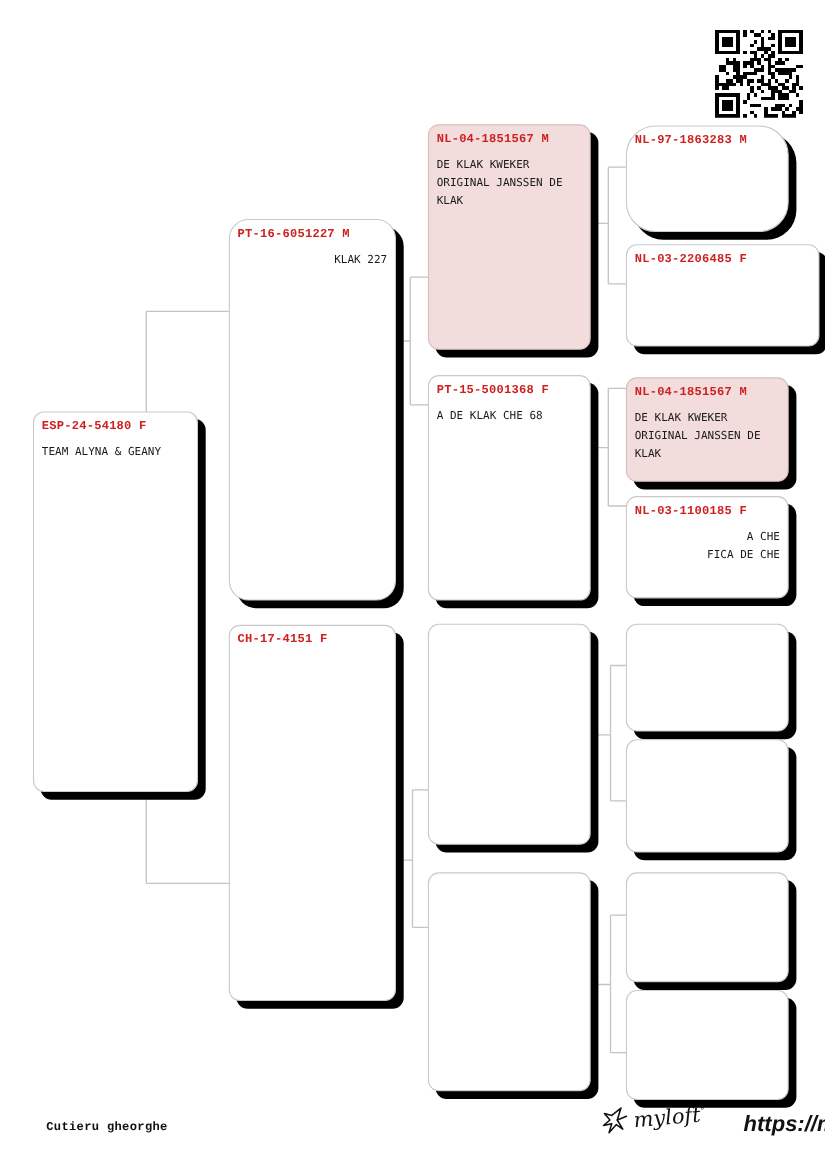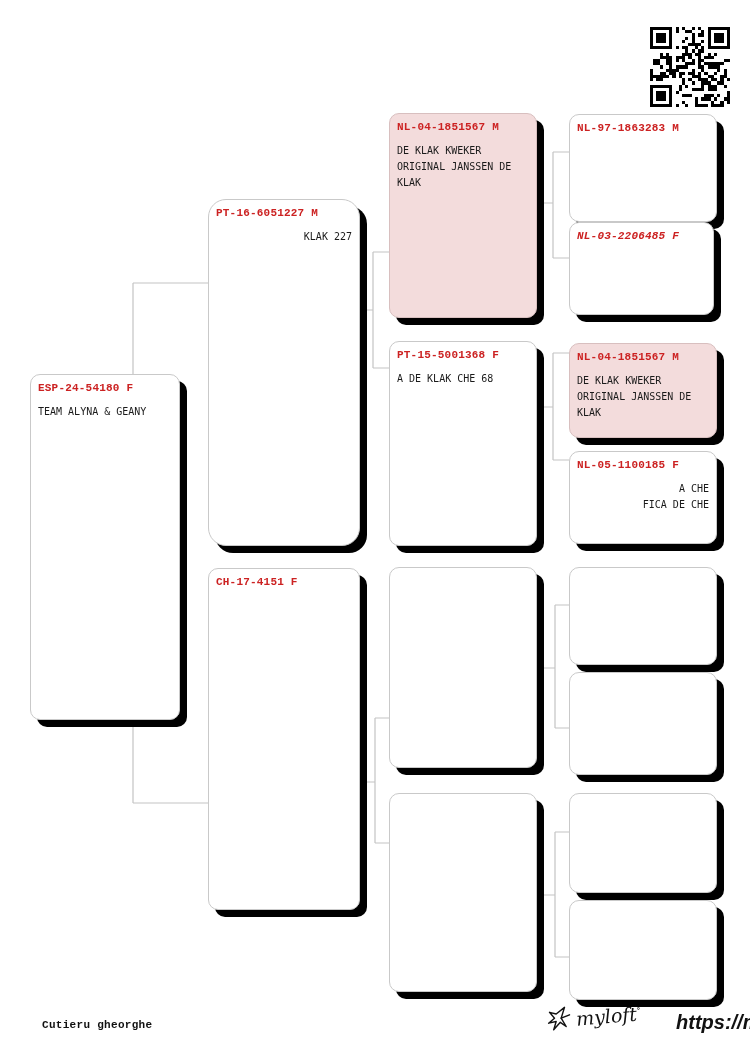--- a/index.html
+++ b/index.html
@@ -277,36 +277,36 @@
   </div>
   <div class="pbox" style="left:389px;top:567px;width:148px;height:201px;">
     <div class="ring"></div>
     <div class="bname"></div>
   </div>
   <div class="pbox" style="left:389px;top:793px;width:148px;height:199px;">
     <div class="ring"></div>
     <div class="bname"></div>
   </div>
 
-  <div class="pbox" style="left:569px;top:114px;width:148px;height:108px;">
+  <div class="pbox" style="left:569px;top:114px;width:148px;height:97px;border-radius:27px;">
     <div class="ring">NL-97-1863283 M</div>
     <div class="bname"></div>
   </div>
-  <div class="pbox" style="left:569px;top:222px;width:145px;height:93px;font-style:italic;">
+  <div class="pbox" style="left:569px;top:222px;width:176px;height:93px;">
     <div class="ring">NL-03-2206485 F</div>
     <div class="bname"></div>
   </div>
   <div class="pbox pink" style="left:569px;top:343px;width:148px;height:95px;">
     <div class="ring">NL-04-1851567 M</div>
     <div class="bname">DE KLAK KWEKER
 ORIGINAL JANSSEN DE
 KLAK</div>
   </div>
   <div class="pbox" style="left:569px;top:451px;width:148px;height:93px;">
-    <div class="ring">NL-05-1100185 F</div>
+    <div class="ring">NL-03-1100185 F</div>
     <div class="bname center">A CHE
 FICA DE CHE</div>
   </div>
   <div class="pbox" style="left:569px;top:567px;width:148px;height:98px;">
     <div class="ring"></div>
     <div class="bname"></div>
   </div>
   <div class="pbox" style="left:569px;top:672px;width:148px;height:103px;">
     <div class="ring"></div>
     <div class="bname"></div>

